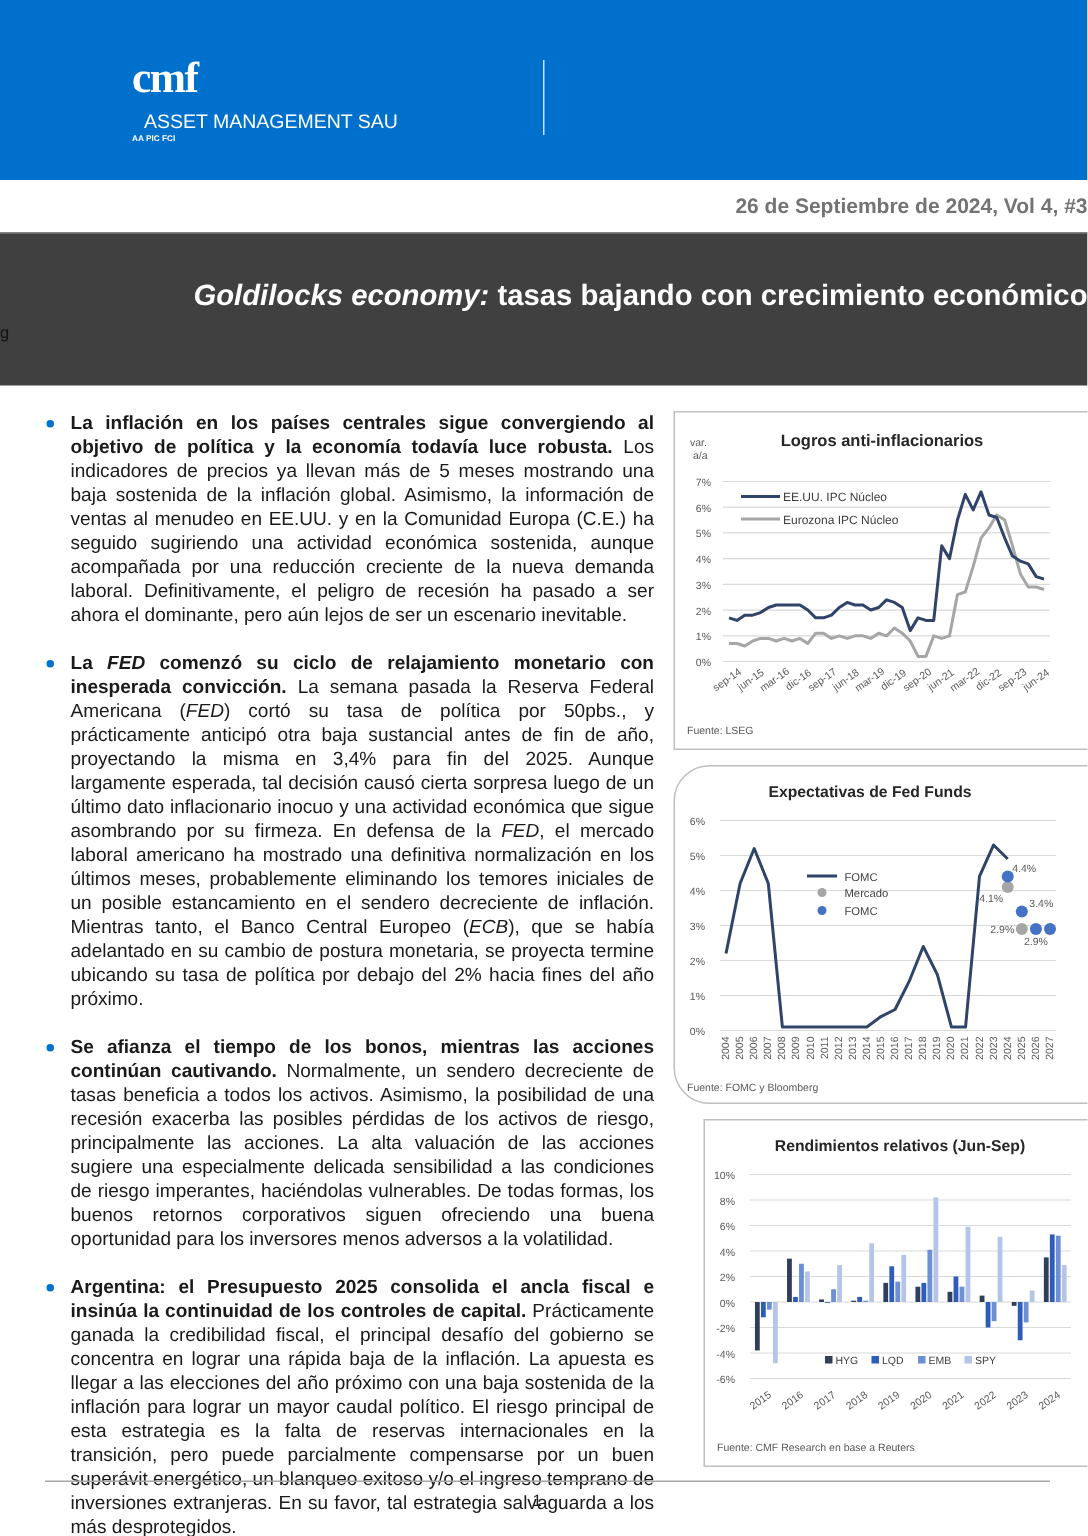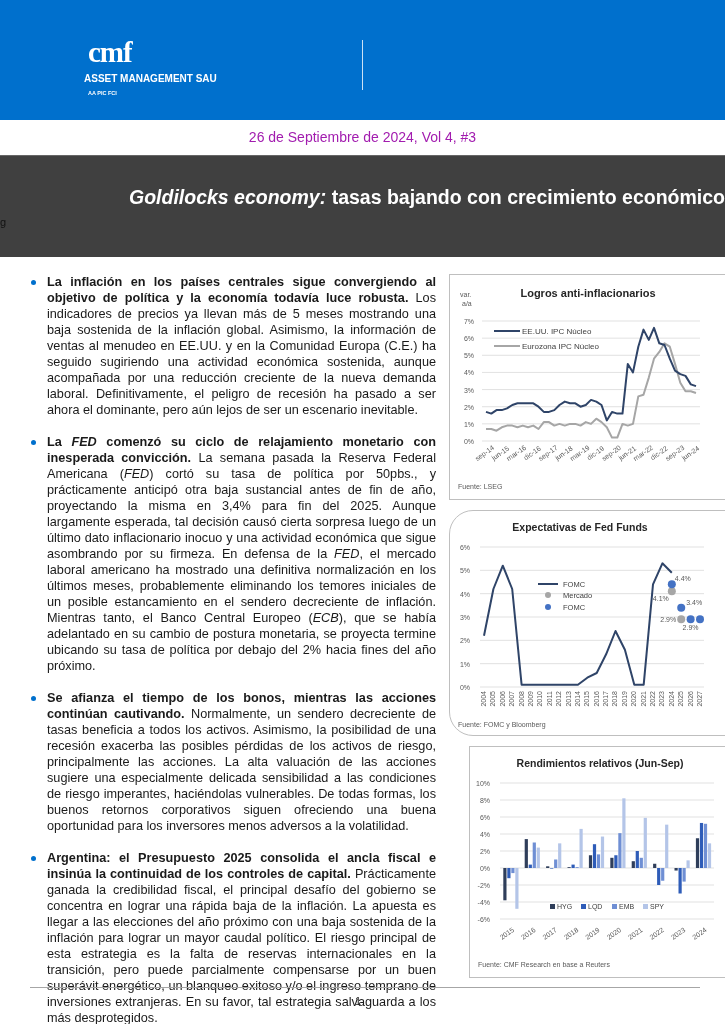--- a/index.html
+++ b/index.html
@@ -1,26 +1,26 @@
 <!DOCTYPE html>
 <html><head>
 <meta charset="utf-8">
 <style>
   * { box-sizing: border-box; margin: 0; padding: 0; }
   html, body { width: 725px; height: 1024px; background: #ffffff; overflow: hidden; }
   body { font-family: "Liberation Sans", sans-serif; color: #1a1a1a; position: relative; }
 
   .header { position: absolute; left: 0; top: 0; width: 725px; height: 120px; background: #0070cd; }
   .logo-wordmark { position: absolute; left: 88px; top: 38px; color: #fff; font-family: Liberation Serif, serif; font-weight: bold; font-size: 29px; letter-spacing: -1px; line-height: 1; }
-  .logo-sub { position: absolute; left: 84px; top: 73px; color: #fff; font-size: 10px; font-weight: bold; letter-spacing: 0; }
+  .logo-sub { position: absolute; left: 96px; top: 73px; color: #fff; font-size: 13px; font-weight: normal; letter-spacing: 0; }
   .logo-sub2 { position: absolute; left: 88px; top: 90px; color: #fff; font-size: 5.5px; font-weight: bold; }
   .header-divider { position: absolute; left: 362px; top: 40px; width: 1px; height: 50px; background: #ffffff; opacity: 0.8; }
   .header-title { position: absolute; left: 394px; top: 55px; color: #fff; font-weight: bold; font-size: 19px; }
 
-  .dateline { position: absolute; left: 0; top: 120px; width: 725px; height: 35px; text-align: center; line-height: 35px; color: #a21caf; font-weight: normal; font-size: 14px; }
+  .dateline { position: absolute; left: 0; top: 120px; width: 725px; height: 35px; text-align: right; line-height: 35px; color: #737373; font-weight: bold; font-size: 14px; }
 
   .banner { position: absolute; left: 0; top: 155px; width: 725px; height: 102px; background: #404040; border-top: 1px solid #666; }
   .banner-title { position: absolute; left: 0; width: 725px; top: 30px; text-align: right; color: #fff; font-weight: bold; font-size: 19.5px; }
   .banner-title em { font-style: italic; }
   .banner-glyph { position: absolute; left: 0; top: 60px; color: #111; font-size: 11px; }
 
   .content { position: absolute; left: 30px; top: 274px; width: 406px; font-size: 12.7px; line-height: 16px; text-align: justify; }
   .bullet { position: relative; padding-left: 17px; margin-bottom: 16px; }
   .bullet .dot { position: absolute; left: 1px; top: 6px; width: 5px; height: 5px; border-radius: 50%; background: #0070cd; }
   .bullet b { font-weight: bold; }

